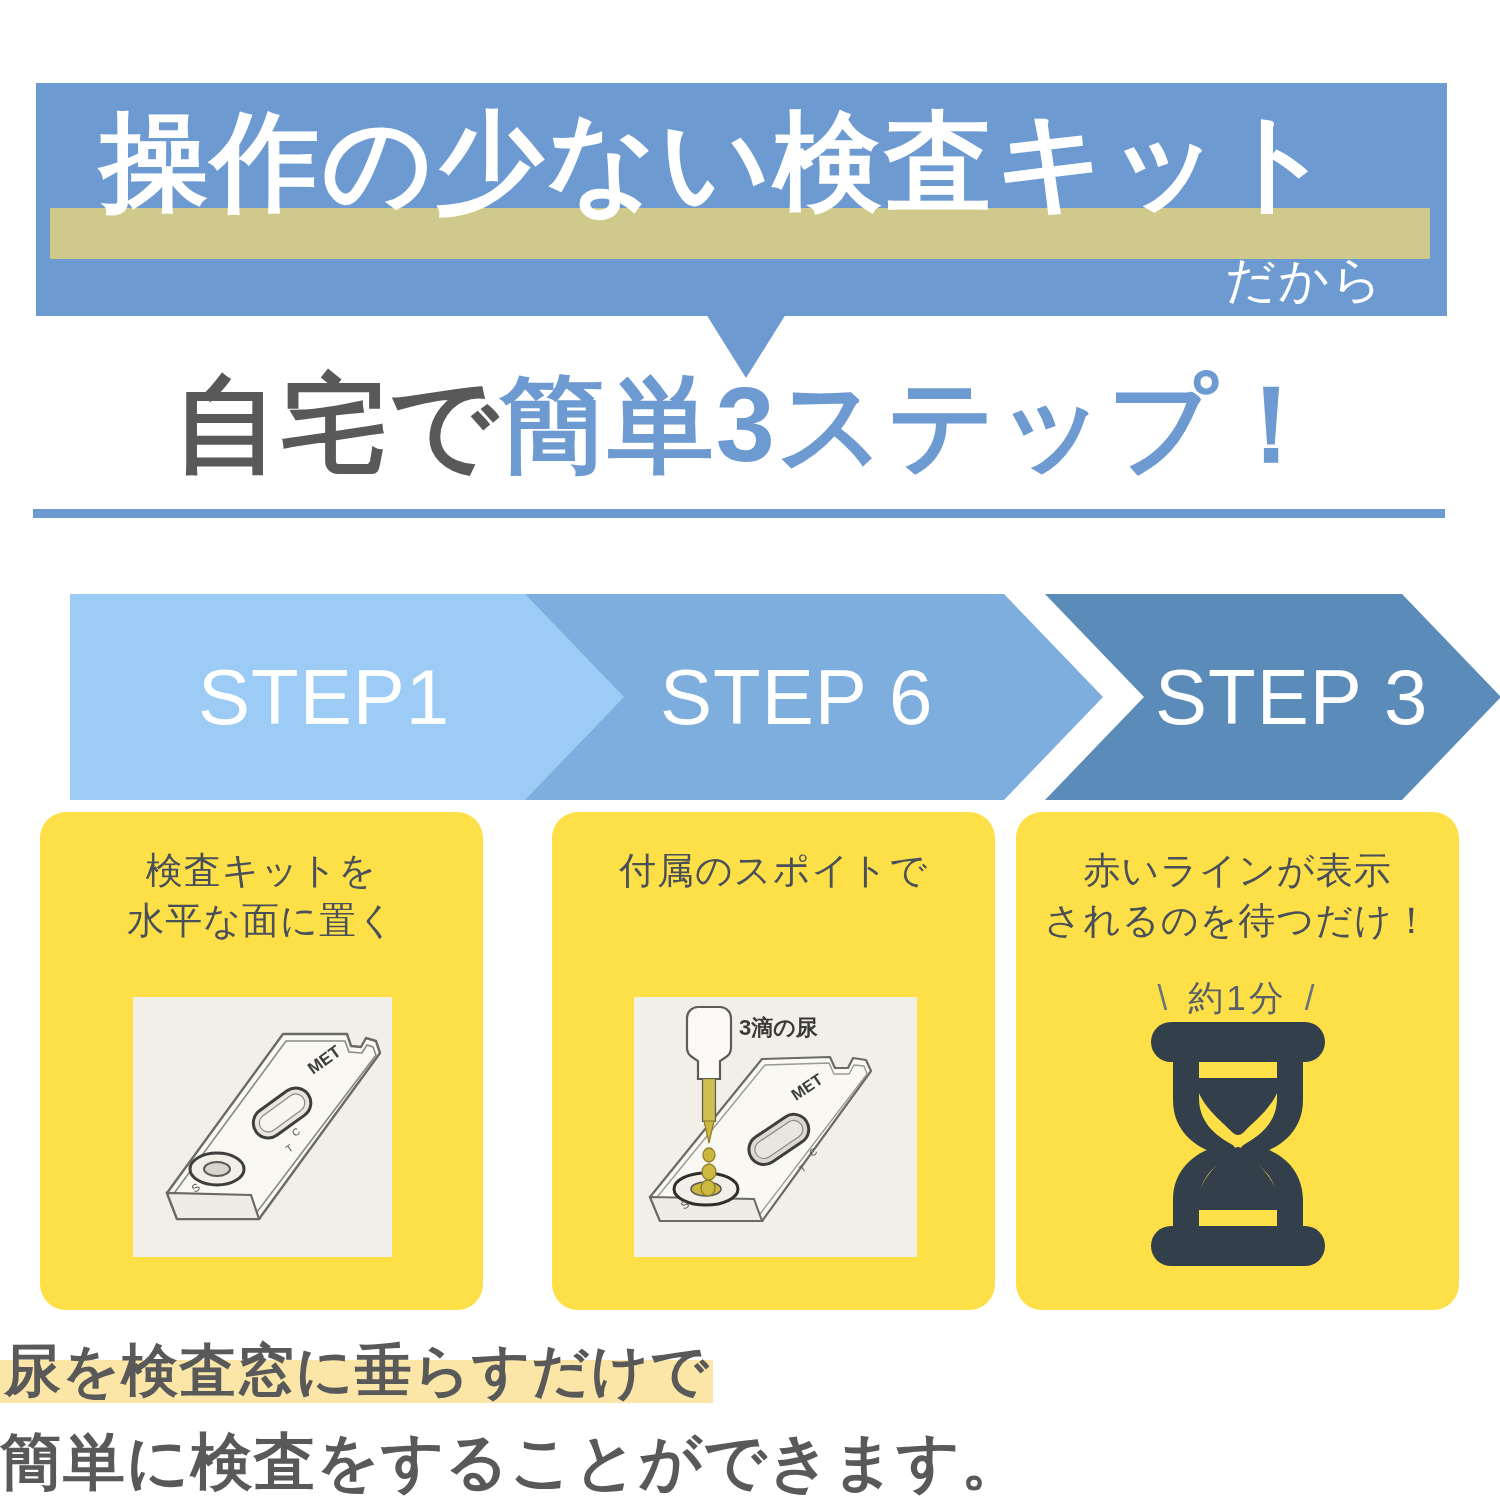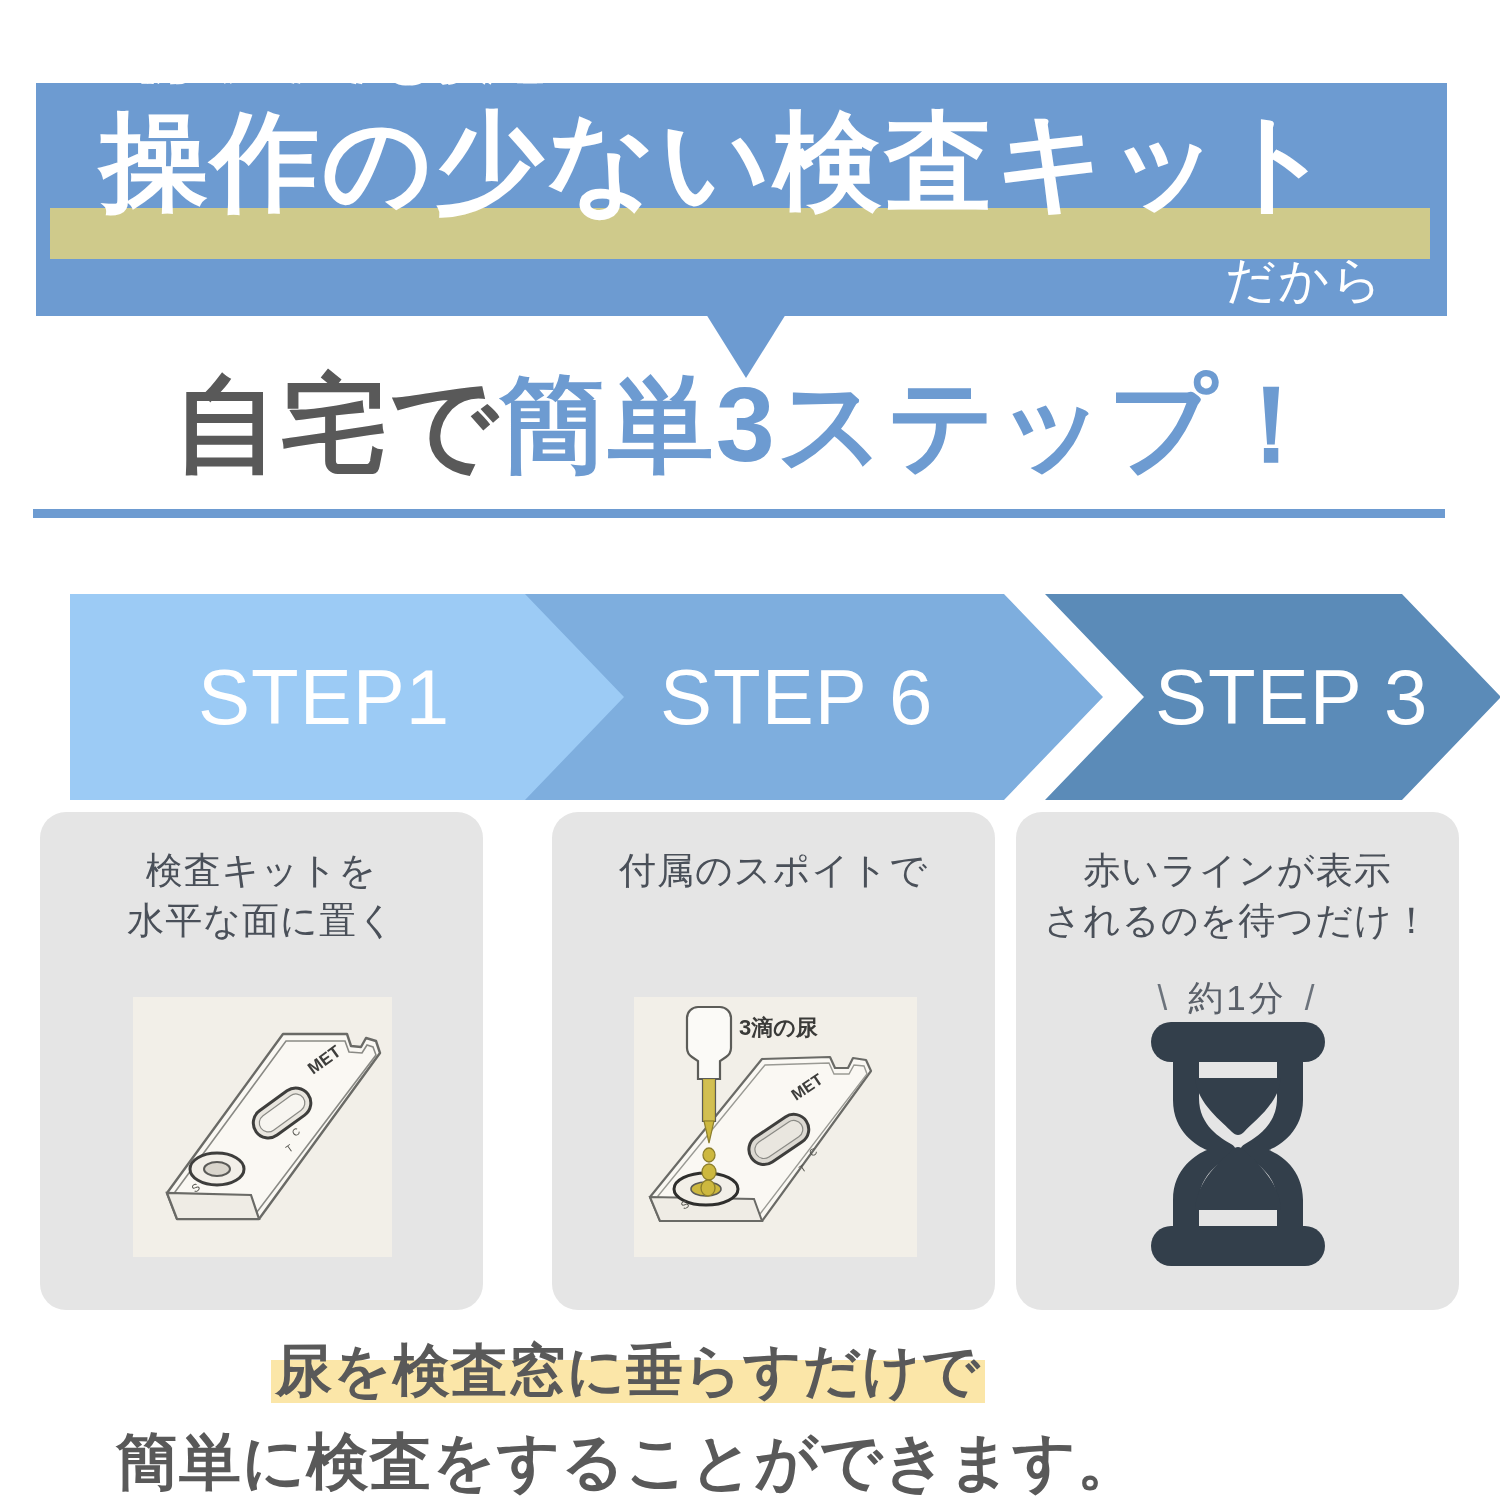--- a/index.html
+++ b/index.html
@@ -160,21 +160,21 @@
     clip-path: polygon(0 0, 357px 0, 456px 103px, 357px 206px, 0 206px, 99px 103px);
   }
   .chev3 .chev-label { left: 110px; }
 
   
   .card {
     position: absolute;
     top: 812px;
     width: 443px;
     height: 498px;
-    background: #e5e5e5;
+    background: #fde047;
     border-radius: 26px;
   }
   .card1 { left: 40px; }
   .card2 { left: 552px; }
   .card3 { left: 1016px; }
 
   .card-text {
     position: absolute;
     left: 0;
     top: 34px;
@@ -214,21 +214,20 @@
     top: 208px;
     transform: translateX(-50%);
   }
 
   
   .footer {
     position: absolute;
     left: 0;
     top: 1338px;
     width: 1256px;
-    text-align: center;
   }
   .footer-line1 {
     display: inline-block;
     font-size: 57px;
     line-height: 1.14;
     font-weight: 700;
     color: #595959;
     letter-spacing: 1px;
     white-space: nowrap;
     background: linear-gradient(to top,
@@ -248,21 +247,20 @@
 </head>
 <body>
 
 <div id="page">
 
   <div class="banner">
     <div class="banner-yellow"></div>
   </div>
   <div class="banner-tail"></div>
 
-  <div class="kicker">初めてでも安心！</div>
 
   <div class="headline-main">操作の少ない検査キット</div>
 
   <div class="dakara">だから</div>
 
   <div class="subhead">
     <span class="dark">自宅で</span><span class="blue">簡単3ステップ！</span>
   </div>
 
   <div class="rule"></div>

